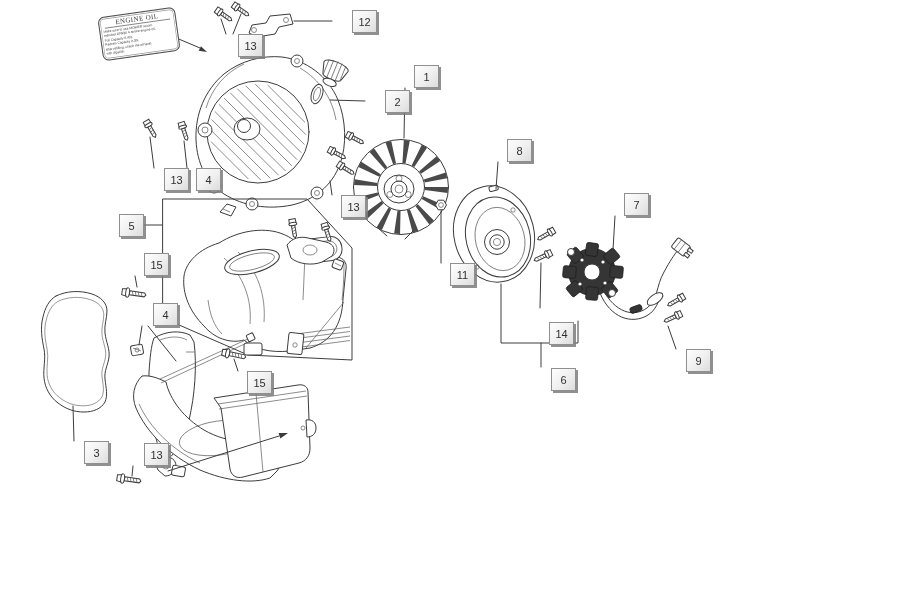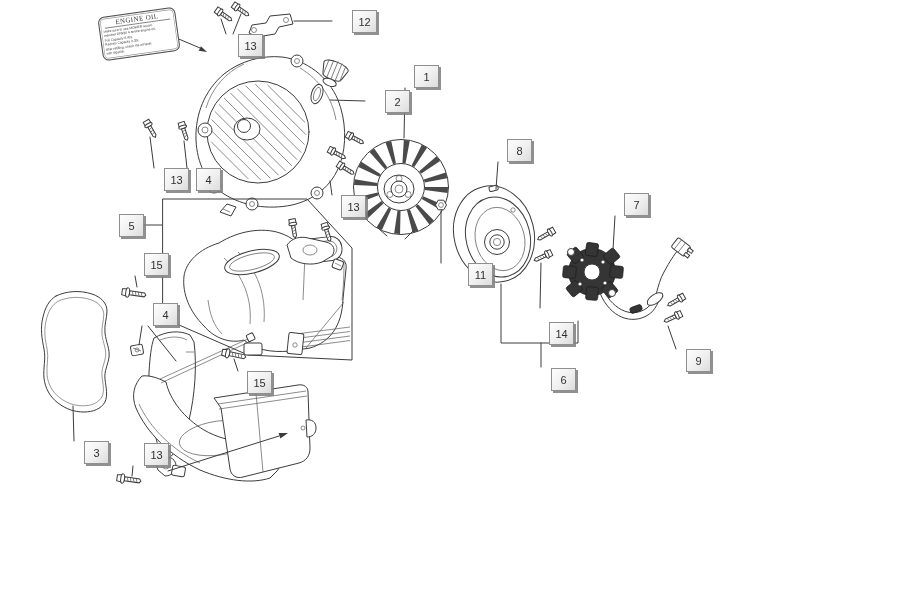--- a/index.html
+++ b/index.html
@@ -270,21 +270,21 @@
 <div class="callout" style="left:365px;top:90px">2</div>
 <div class="callout" style="left:394px;top:65px">1</div>
 <div class="callout" style="left:487px;top:139px">8</div>
 <div class="callout" style="left:604px;top:193px">7</div>
 <div class="callout" style="left:144px;top:168px">13</div>
 <div class="callout" style="left:176px;top:168px">4</div>
 <div class="callout" style="left:99px;top:214px">5</div>
 <div class="callout" style="left:321px;top:195px">13</div>
 <div class="callout" style="left:124px;top:253px">15</div>
 <div class="callout" style="left:133px;top:303px">4</div>
-<div class="callout" style="left:448px;top:263px">11</div>
+<div class="callout" style="left:430px;top:263px">11</div>
 <div class="callout" style="left:529px;top:322px">14</div>
 <div class="callout" style="left:531px;top:368px">6</div>
 <div class="callout" style="left:666px;top:349px">9</div>
 <div class="callout" style="left:64px;top:441px">3</div>
 <div class="callout" style="left:124px;top:443px">13</div>
 <div class="callout" style="left:227px;top:371px">15</div>
 
 </div>
 
 </body></html>

